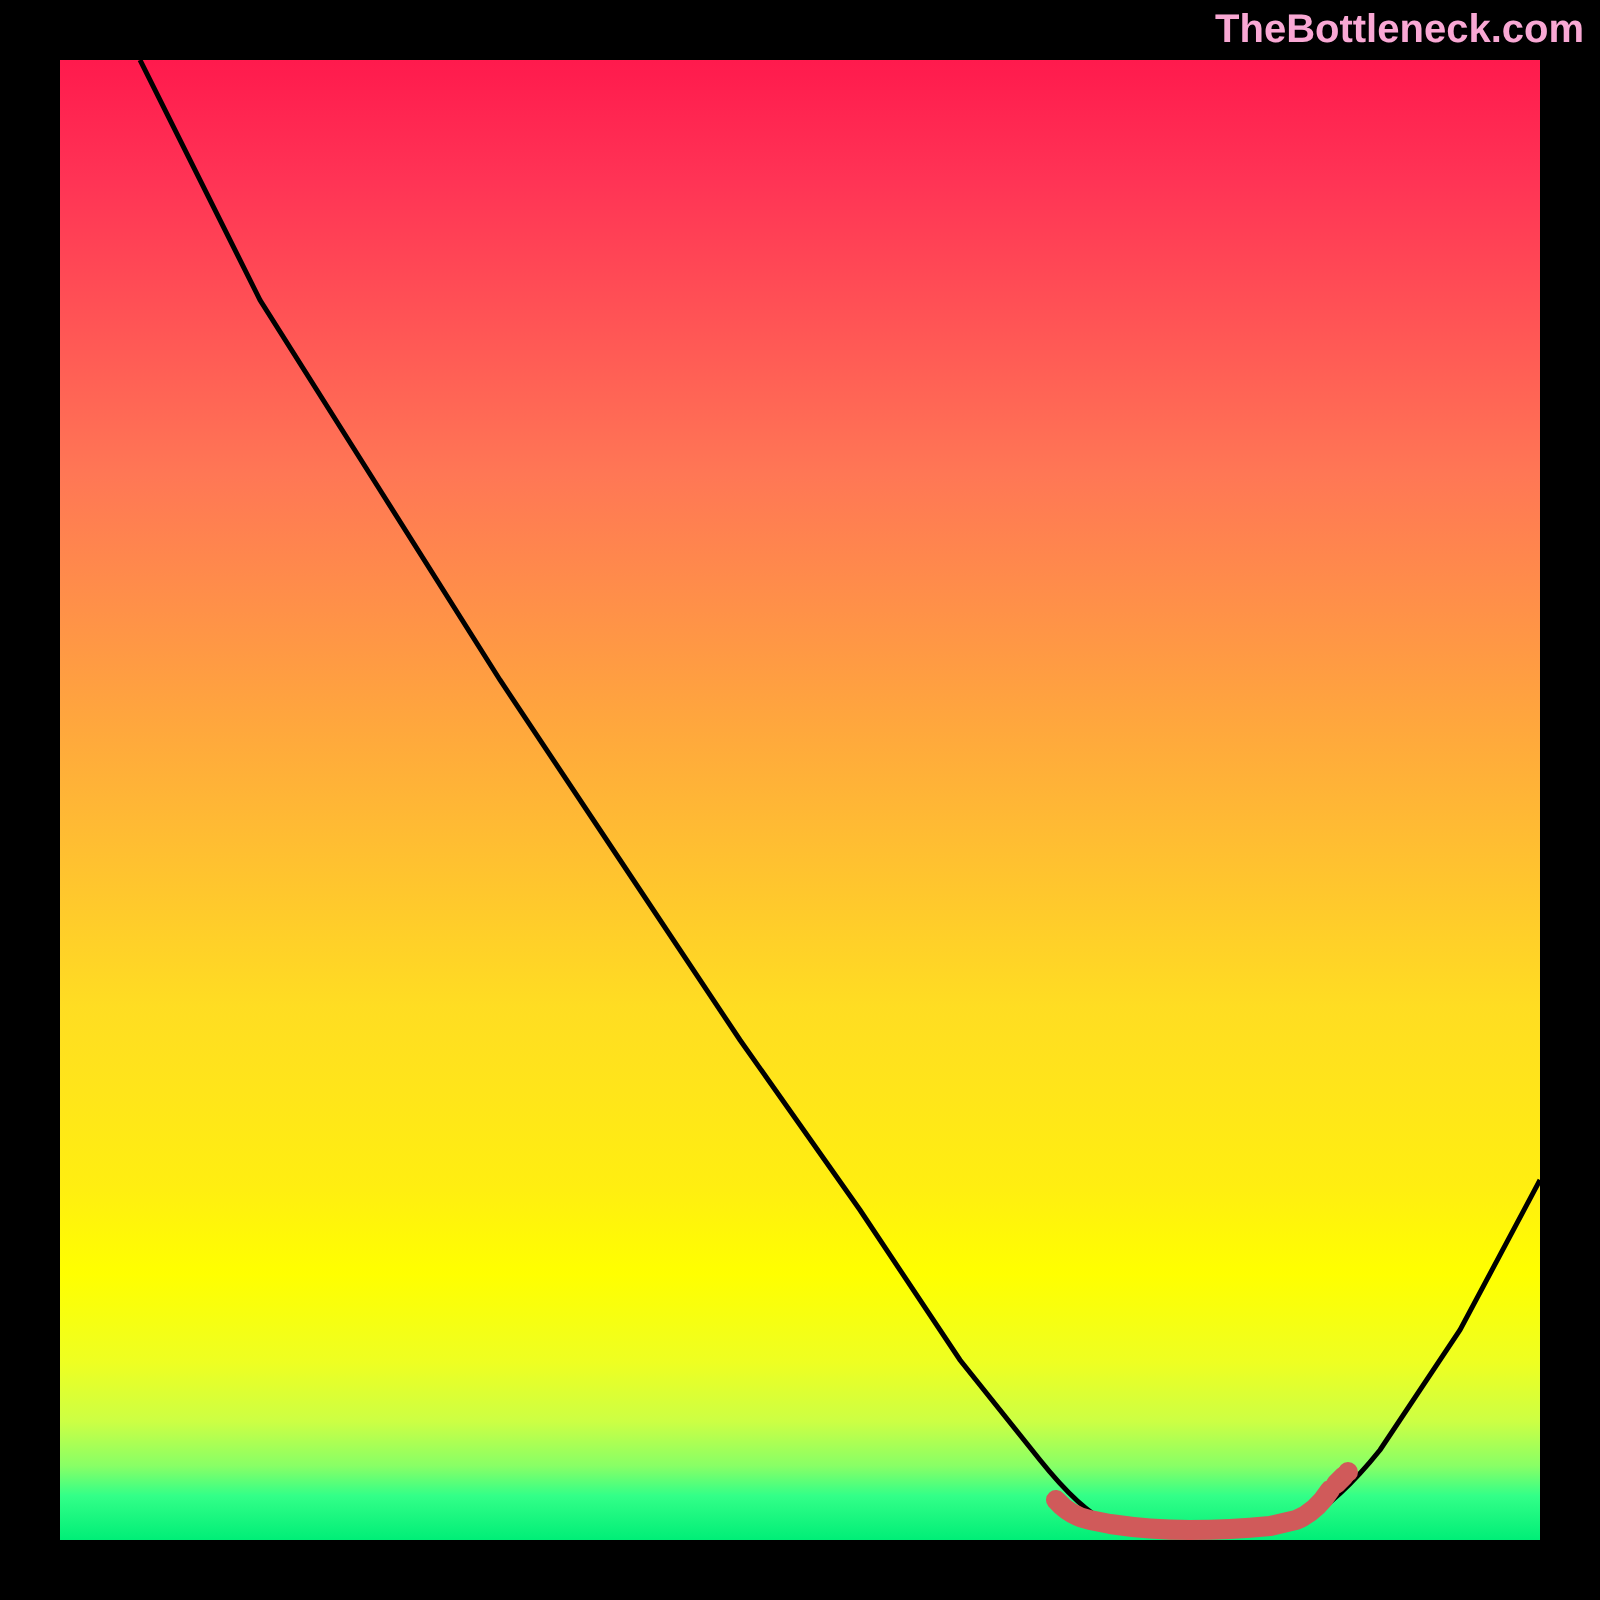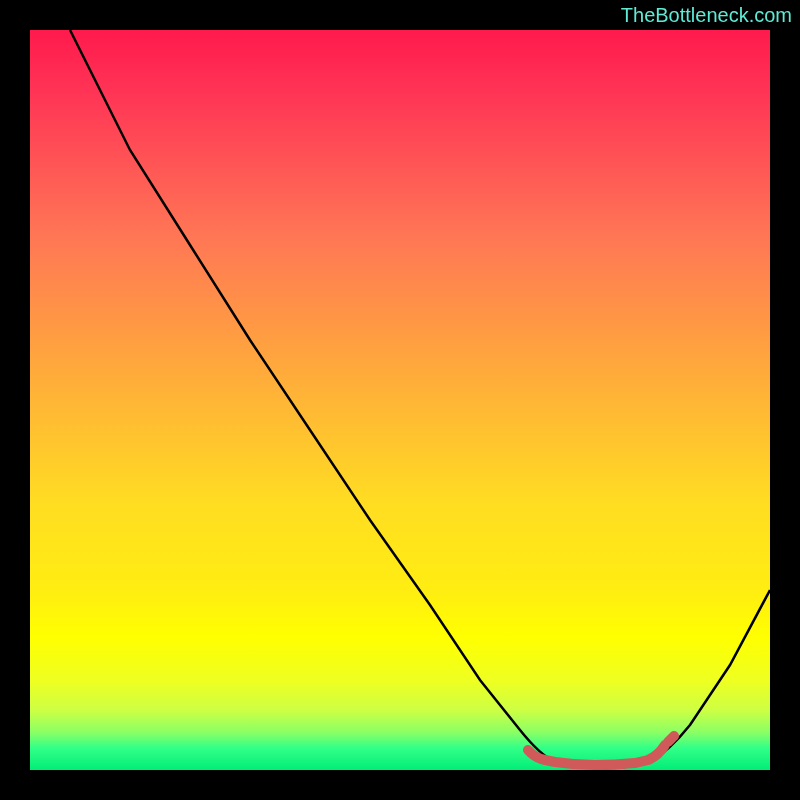--- a/index.html
+++ b/index.html
@@ -14,23 +14,23 @@
   .chart-container {
     position: relative;
     width: 800px;
     height: 800px;
     background: #000;
   }
   .watermark {
     position: absolute;
     top: 4px;
     right: 8px;
-    color: #5eead4;
+    color: #f9a8d4;
     font-size: 20px;
-    font-weight: normal;
+    font-weight: bold;
     z-index: 10;
     margin-left: 44px;
   }
   .plot-area {
     position: absolute;
     left: 30px;
     top: 30px;
     width: 740px;
     height: 740px;
     background: linear-gradient(to bottom,

